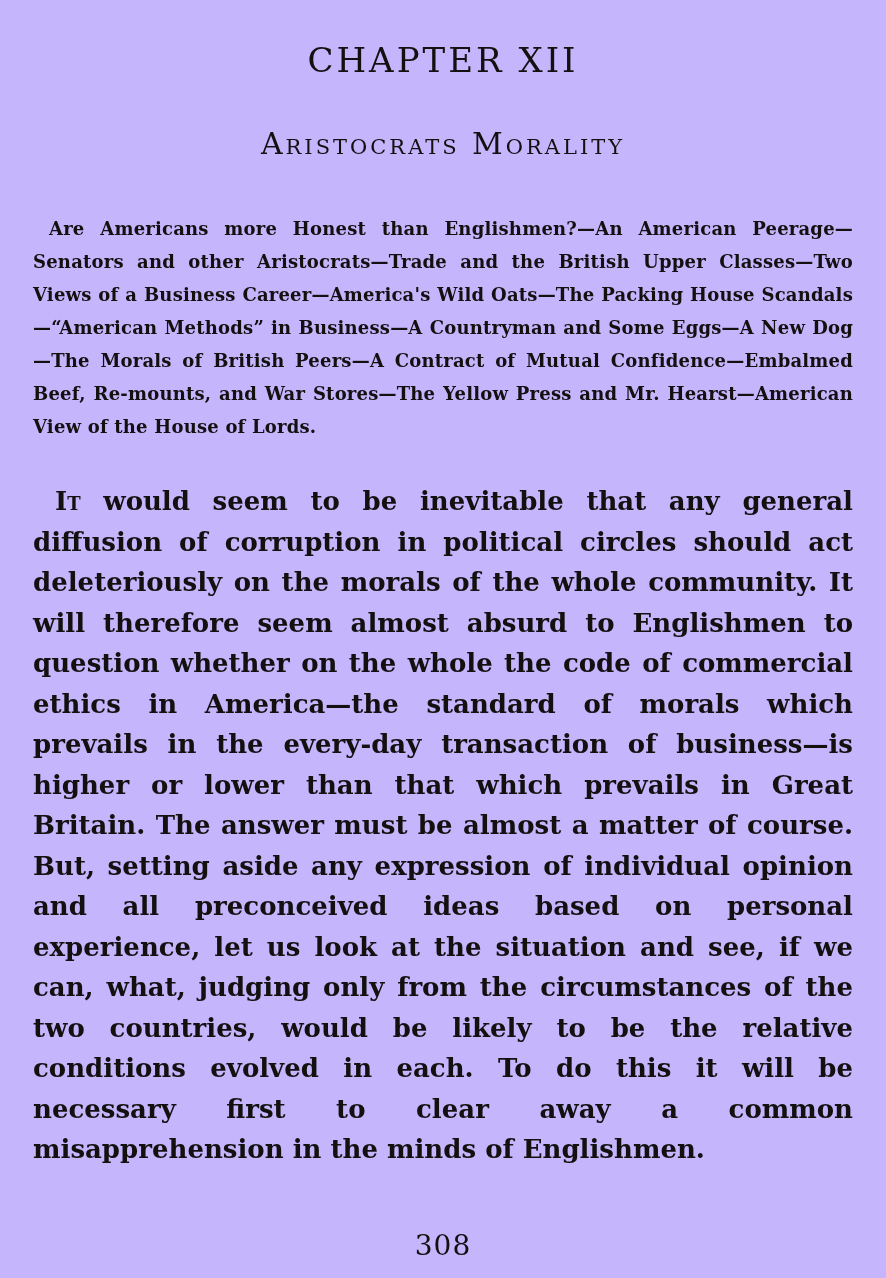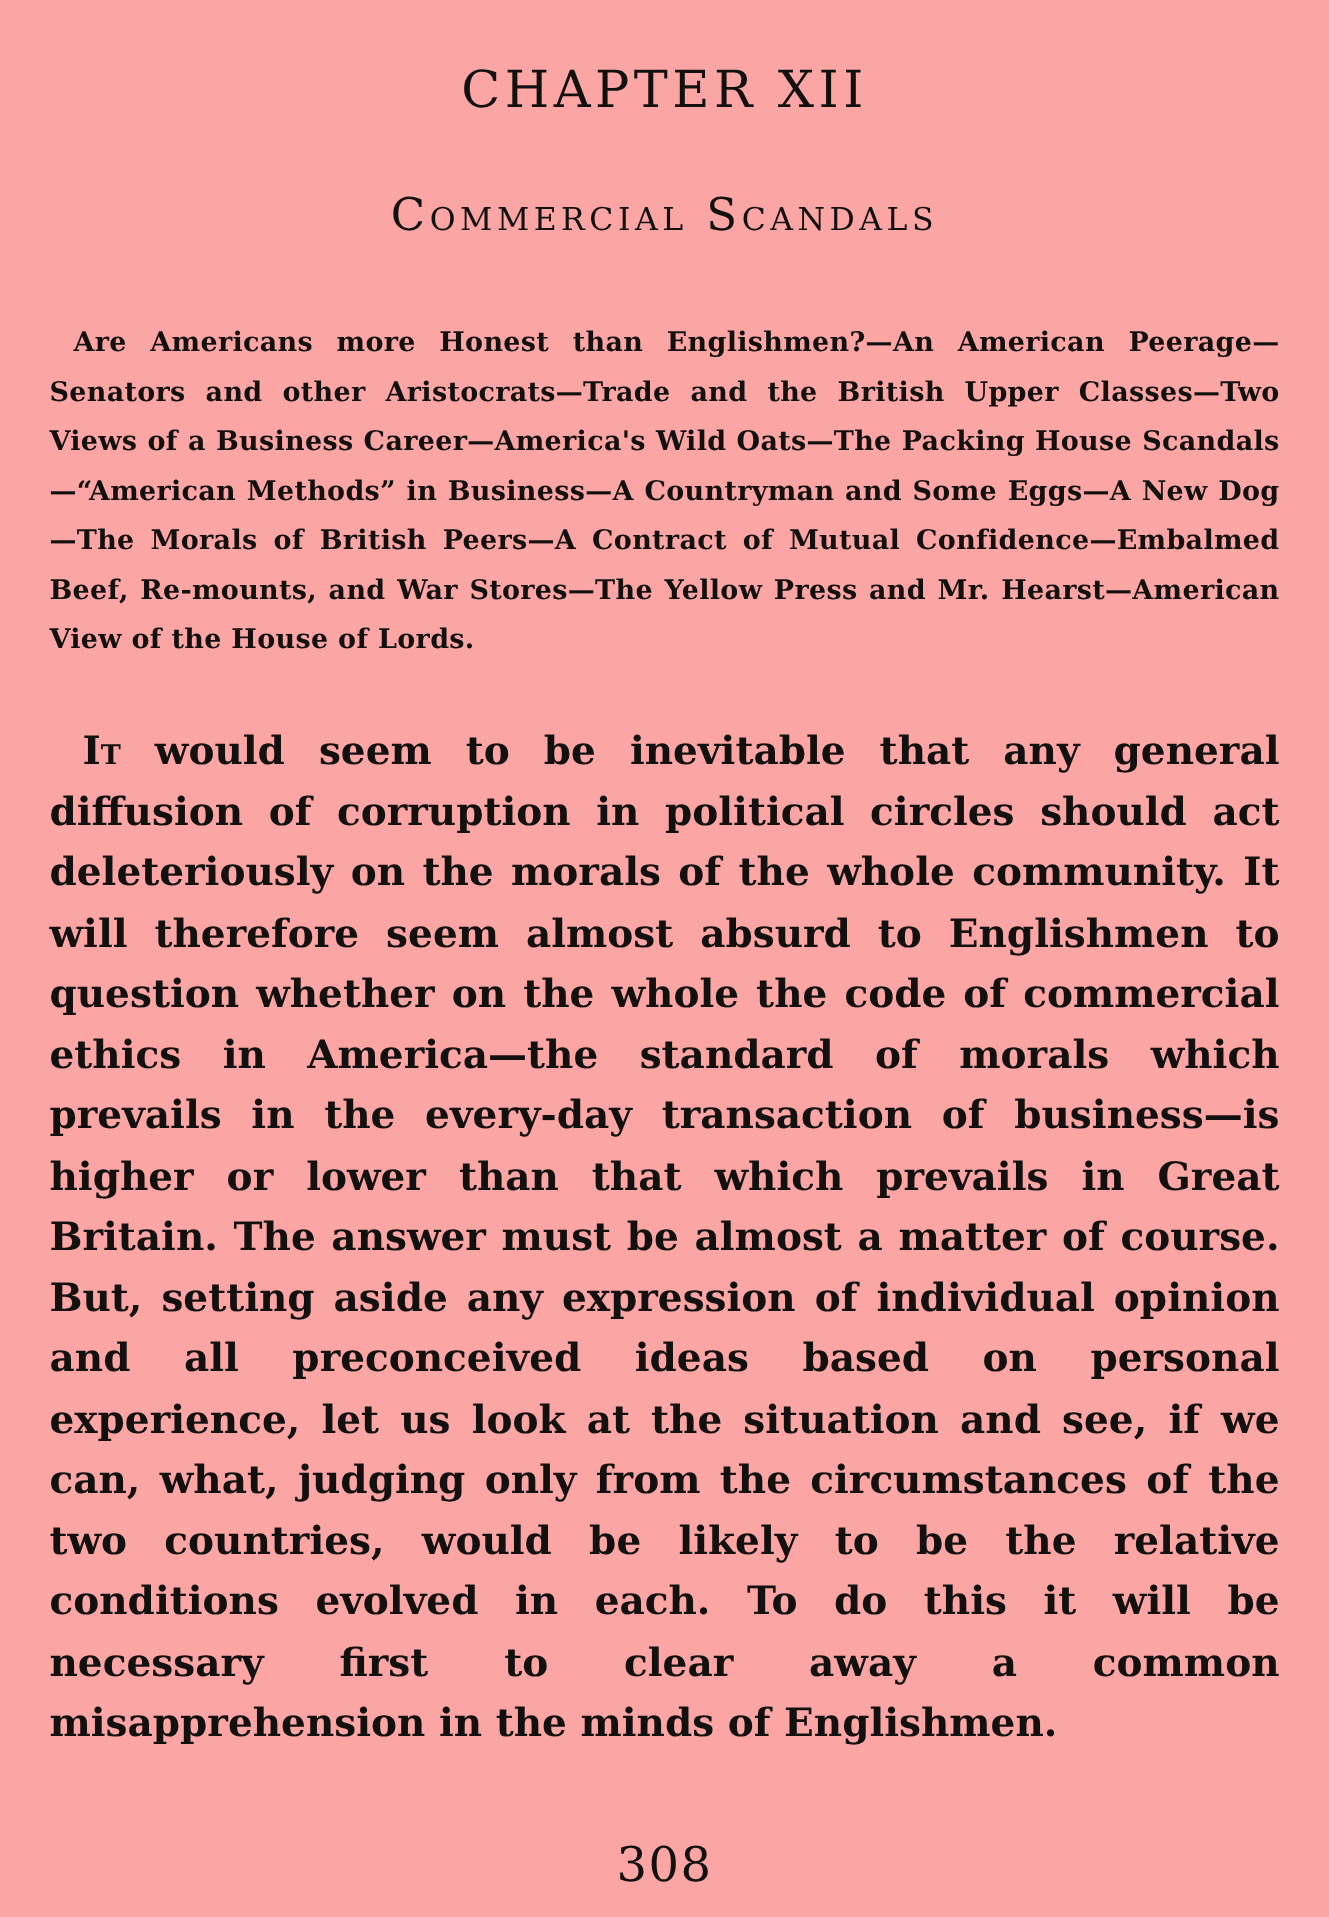--- a/index.html
+++ b/index.html
@@ -10,21 +10,21 @@
 
   body {
     font-family: "DejaVu Serif", "Liberation Serif", serif;
     color: #121110;
   }
 
   .page {
     width: 886px;
     height: 1278px;
     margin: 0 auto;
-    background: #fca5a5;
+    background: #c4b5fd;
     padding: 42px 33px 18px 33px;
     position: relative;
     overflow: hidden;
   }
 
   .chapter-heading {
     text-align: center;
     font-size: 34px;
     font-weight: 500;
     letter-spacing: 3px;
@@ -63,32 +63,32 @@
   .lead-word {
     font-variant: small-caps;
   }
 
   .page-number {
     position: absolute;
     bottom: 16px;
     left: 0;
     right: 0;
     text-align: center;
-    font-size: 32px;
+    font-size: 28px;
     letter-spacing: 1px;
   }
 </style>
 </head>
 <body>
 
 <div class="page">
 
   <h1 class="chapter-heading">CHAPTER XII</h1>
 
-  <h2 class="chapter-title">Commercial Scandals</h2>
+  <h2 class="chapter-title">Aristocrats Morality</h2>
 
   <p class="chapter-summary">Are Americans more Honest than Englishmen?—An American Peerage—Senators and other Aristocrats—Trade and the British Upper Classes—Two Views of a Business Career—America's Wild Oats—The Packing House Scandals—“American Methods” in Business—A Countryman and Some Eggs—A New Dog—The Morals of British Peers—A Contract of Mutual Confidence—Embalmed Beef, Re-mounts, and War Stores—The Yellow Press and Mr. Hearst—American View of the House of Lords.</p>
 
   <p class="body-paragraph"><span class="lead-word">It</span><span> would seem to be inevitable that any general diffusion of corruption in political circles should act deleteriously on the morals of the whole community. It will therefore seem almost absurd to Englishmen to question whether on the whole the code of commercial ethics in America—the standard of morals which prevails in the every-day transaction of business—is higher or lower than that which prevails in Great Britain. The answer must be almost a matter of course. But, setting aside any expression of individual opinion and all preconceived ideas based on personal experience, let us look at the situation and see, if we can, what, judging only from the circumstances of the two countries, would be likely to be the relative conditions evolved in each. To do this it will be necessary first to clear away a common misapprehension in the minds of Englishmen.</span></p>
 
   <div class="page-number">308</div>
 
 </div>
 
 </body></html>

